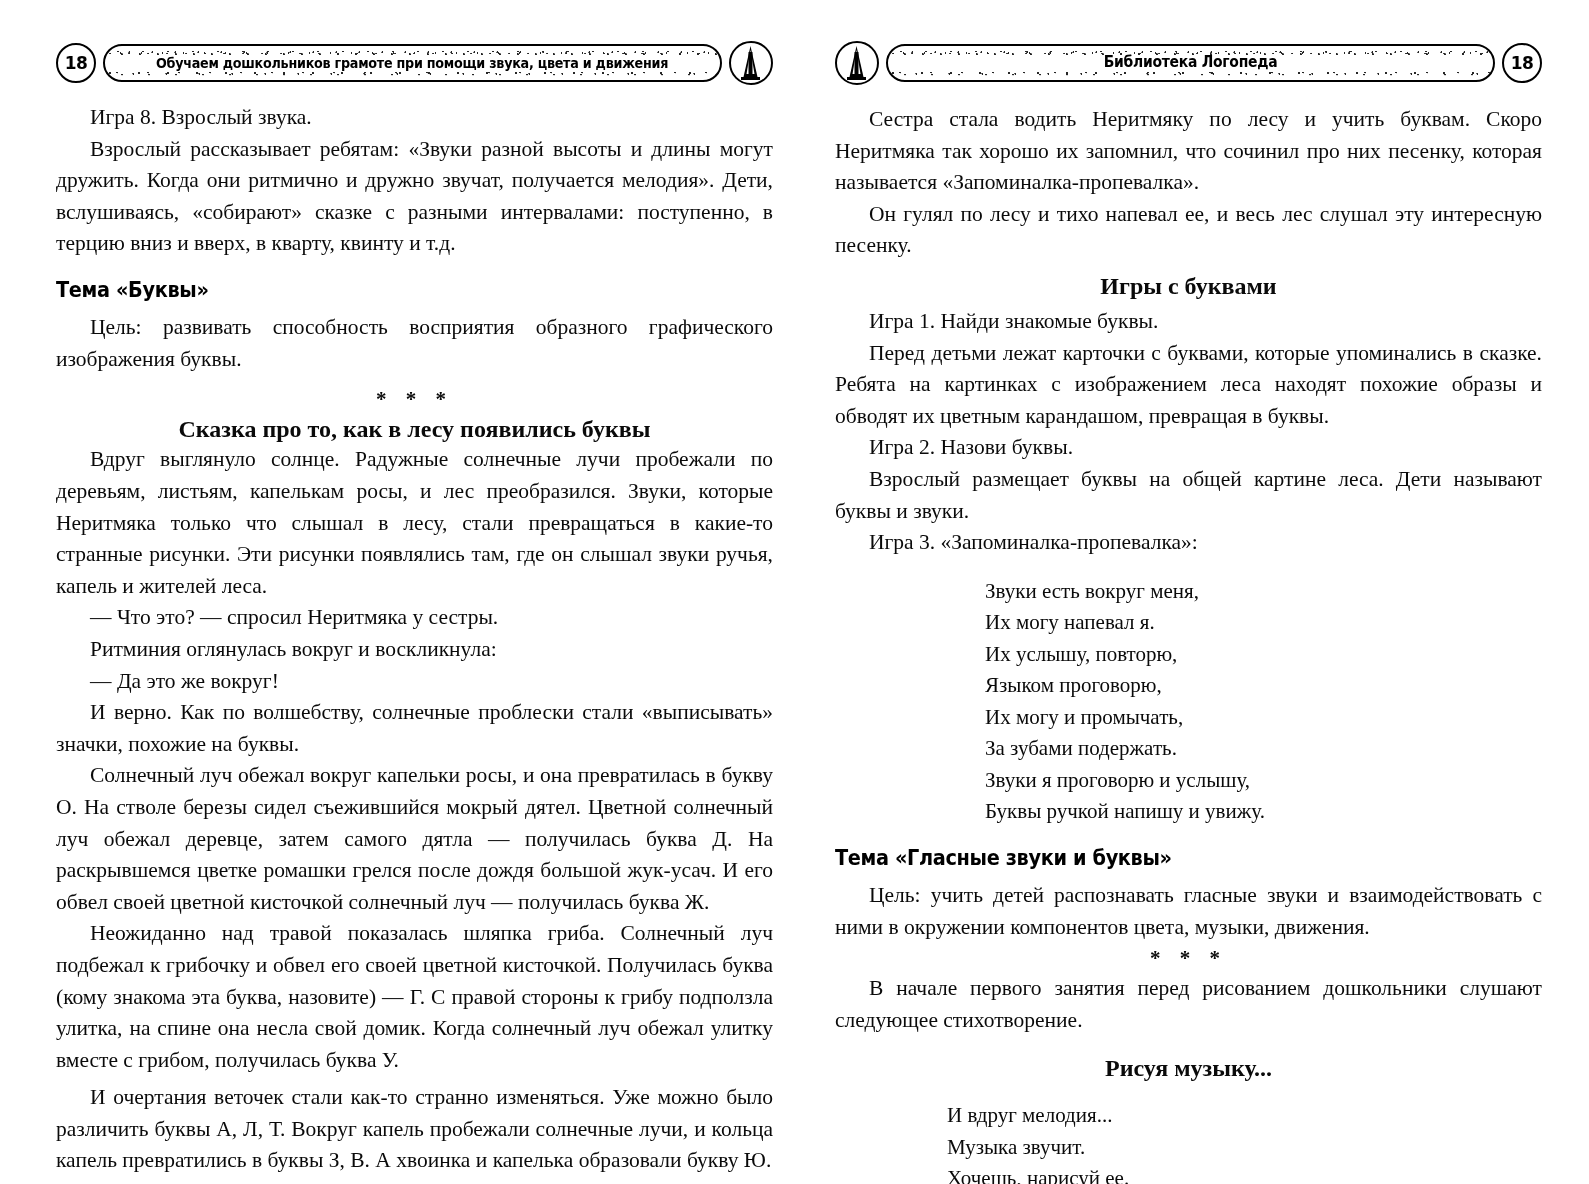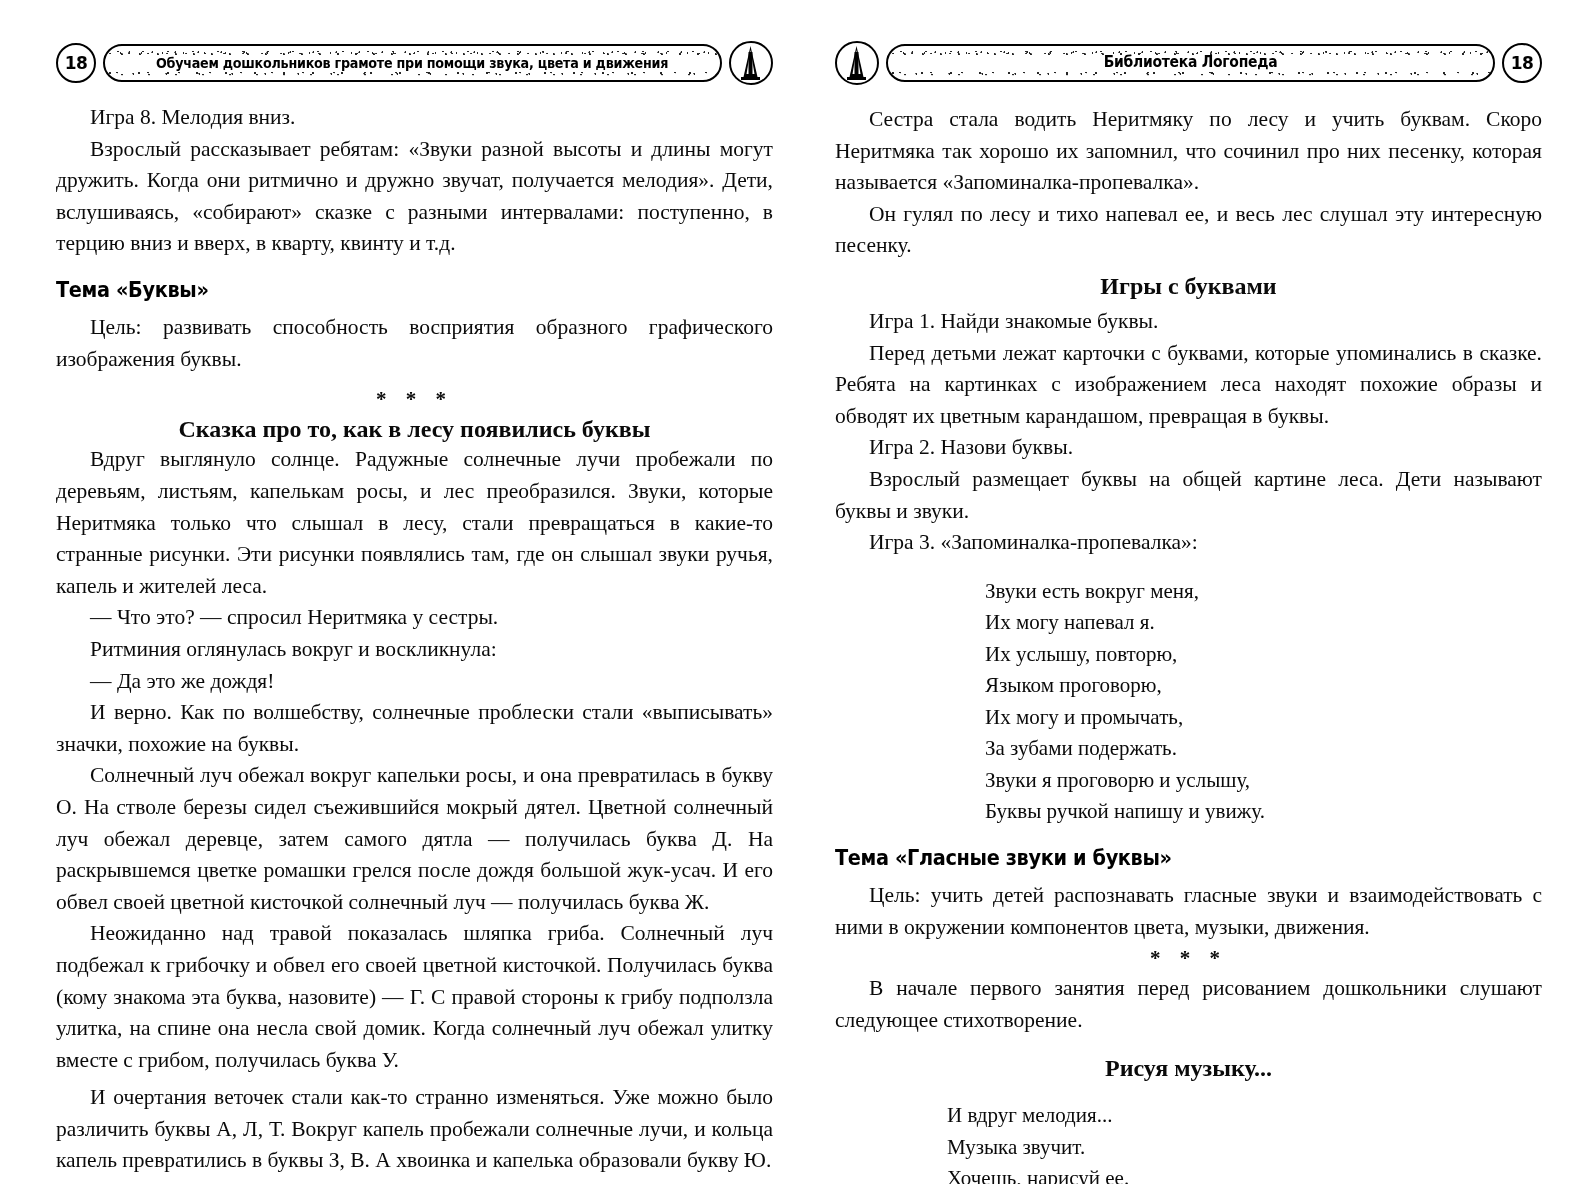--- a/index.html
+++ b/index.html
@@ -186,21 +186,21 @@
           <path d="M19.5 3 L26.5 34 L12.5 34 Z" fill="#000"></path>
           <path d="M19.5 7 L23.5 31 L15.5 31 Z" fill="#fff"></path>
           <rect x="17.5" y="9" width="4" height="22" fill="#000"></rect>
           <rect x="10" y="34" width="19" height="3" fill="#000"></rect>
         </svg>
       </div>
     </div>
 
     <div class="body-col">
 
-      <p class="para"><span class="it">Игра 8.</span><span> Мелодия вниз.</span></p>
+      <p class="para"><span class="it">Игра 8.</span><span> Взрослый звука.</span></p>
 
       <p class="para">Взрослый рассказывает ребятам: «Звуки разной высоты и длины могут дружить. Когда они ритмично и дружно звучат, получается мелодия». Дети, вслушиваясь, «собирают» сказке с разными интервалами: поступенно, в терцию вниз и вверх, в кварту, квинту и т.д.</p>
 
       <div class="gap-md"></div>
 
       <p class="theme-head">Тема «Буквы»</p>
 
       <div class="gap-sm"></div>
 
       <p class="para"><span class="it">Цель:</span><span> развивать способность восприятия образного графического изображения буквы.</span></p>
@@ -208,21 +208,21 @@
       <div class="gap-sm"></div>
 
       <div class="stars">* * *</div>
 
       <div class="center-head">Сказка про то, как в лесу появились буквы</div>
 
       <p class="para">Вдруг выглянуло солнце. Радужные солнечные лучи пробежали по деревьям, листьям, капелькам росы, и лес преобразился. Звуки, которые Неритмяка только что слышал в лесу, стали превращаться в какие-то странные рисунки. Эти рисунки появлялись там, где он слышал звуки ручья, капель и жителей леса.</p>
 
       <p class="para nojust">— Что это? — спросил Неритмяка у сестры.</p>
       <p class="para nojust">Ритминия оглянулась вокруг и воскликнула:</p>
-      <p class="para nojust">— Да это же дождя!</p>
+      <p class="para nojust">— Да это же вокруг!</p>
 
       <p class="para">И верно. Как по волшебству, солнечные проблески стали «выписывать» значки, похожие на буквы.</p>
 
       <p class="para">Солнечный луч обежал вокруг капельки росы, и она превратилась в букву О. На стволе березы сидел съежившийся мокрый дятел. Цветной солнечный луч обежал деревце, затем самого дятла — получилась буква Д. На раскрывшемся цветке ромашки грелся после дождя большой жук-усач. И его обвел своей цветной кисточкой солнечный луч — получилась буква Ж.</p>
 
       <p class="para"><span>Неожиданно над травой показалась шляпка гриба. Солнечный луч подбежал к грибочку и обвел его своей цветной кисточкой. Получилась буква </span><span class="it">(кому знакома эта буква, назовите)</span><span> — Г. С правой стороны к грибу подползла улитка, на спине она несла свой домик. Когда солнечный луч обежал улитку вместе с грибом, получилась буква У.</span></p>
 
       <div style="height:6px"></div>
 
       <p class="para">И очертания веточек стали как-то странно изменяться. Уже можно было различить буквы А, Л, Т. Вокруг капель пробежали солнечные лучи, и кольца капель превратились в буквы З, В. А хвоинка и капелька образовали букву Ю.</p>

